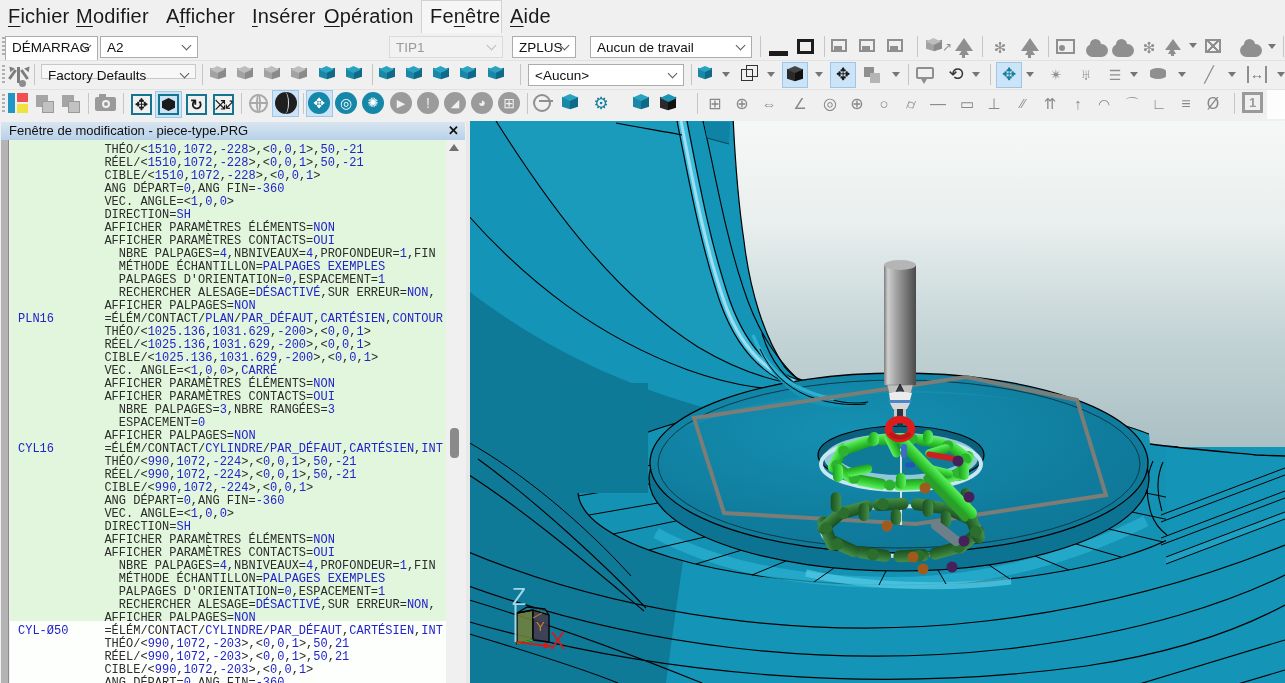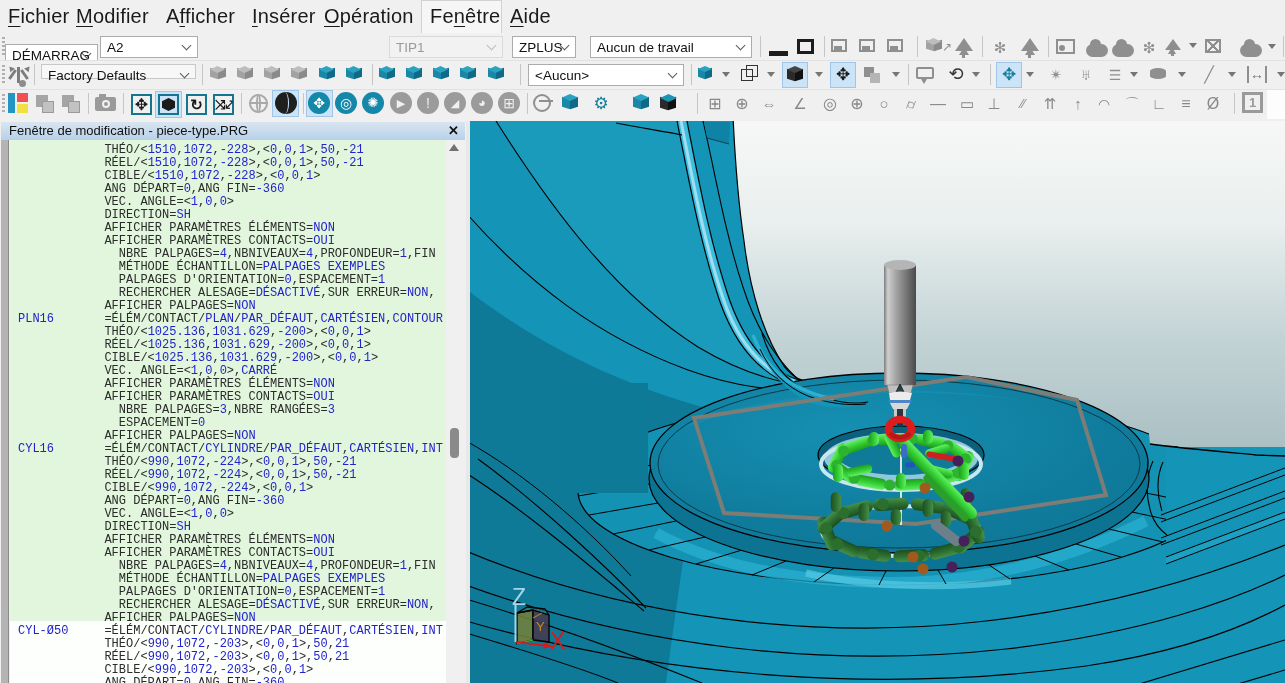--- a/index.html
+++ b/index.html
@@ -40,21 +40,21 @@
     <div class="mi" style="left:8px"><u>F</u>ichier</div>
     <div class="mi" style="left:76px"><u>M</u>odifier</div>
     <div class="mi" style="left:166px">A<u>f</u>ficher</div>
     <div class="mi" style="left:252px"><u>I</u>nsérer</div>
     <div class="mi" style="left:324px"><u>O</u>pération</div>
     <div class="mi" style="left:430px">Fe<u>n</u>être</div>
     <div class="mi" style="left:510px"><u>A</u>ide</div>
   </div>
 <div class="trow" style="top:33px;height:28px">
     <div class="dots" style="left:2px;top:4px;height:20px"></div>
-    <div class="combo " style="left:5px;top:11px;width:93px;height:26px">
+    <div class="combo " style="left:5px;top:3px;width:93px;height:26px">
       <span class="tx">DÉMARRAG</span>
       <span class="cch"></span>
     </div>
     <div class="combo " style="left:100px;top:3px;width:98px;height:22px">
       <span class="tx">A2</span>
       <span class="cch"></span>
     </div>
     <div class="combo dis" style="left:389px;top:3px;width:114px;height:22px">
       <span class="tx">TIP1</span>
       <span class="cch"></span>

